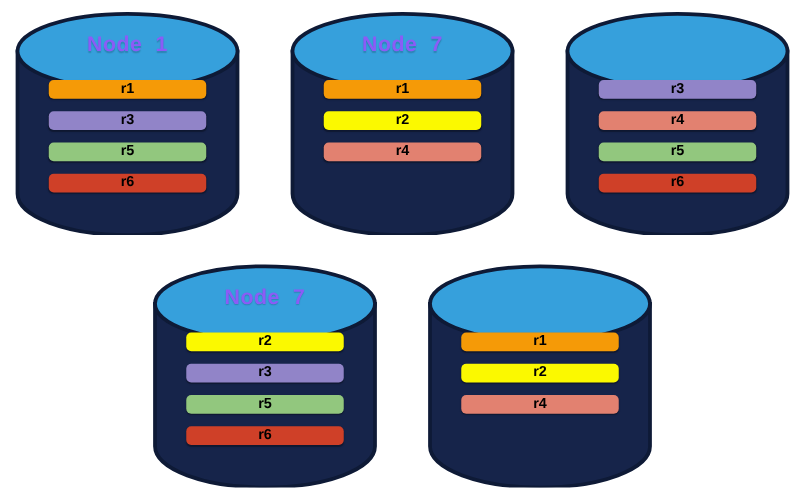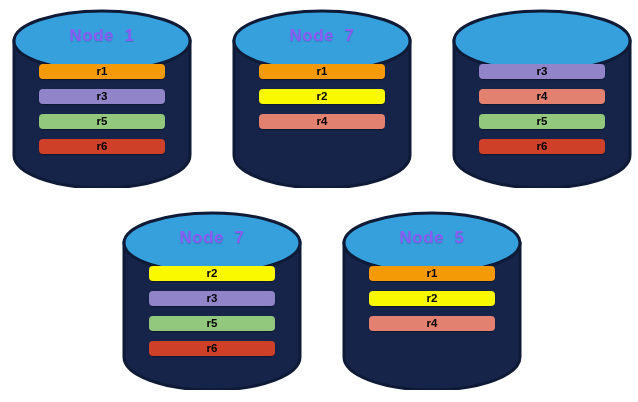--- a/index.html
+++ b/index.html
@@ -137,21 +137,20 @@
       <div class="replica" style="background-color: rgb(146, 199, 126);">r5</div>
       <div class="replica" style="background-color: rgb(207, 64, 40);">r6</div>
     </div>
   </div>
 
   <div class="node" id="node-5">
     <svg class="node-svg" viewBox="0 0 180 180">
       <path d="M2,33 L2,147 A88,33 0 0 0 178,147 L178,33 Z" fill="#16244A" stroke="#0E1A36" stroke-width="3"></path>
       <ellipse cx="90" cy="33" rx="88" ry="30" fill="#36A0DC" stroke="#0E1A36" stroke-width="3"></ellipse>
     </svg>
-    <div class="node-title">Node  5</div>
     <div class="replica-stack">
       <div class="replica" style="background-color: rgb(245, 154, 7);">r1</div>
       <div class="replica" style="background-color: rgb(251, 249, 0);">r2</div>
       <div class="replica" style="background-color: rgb(226, 129, 112);">r4</div>
     </div>
   </div>
 
 </div>
 
 </body></html>

